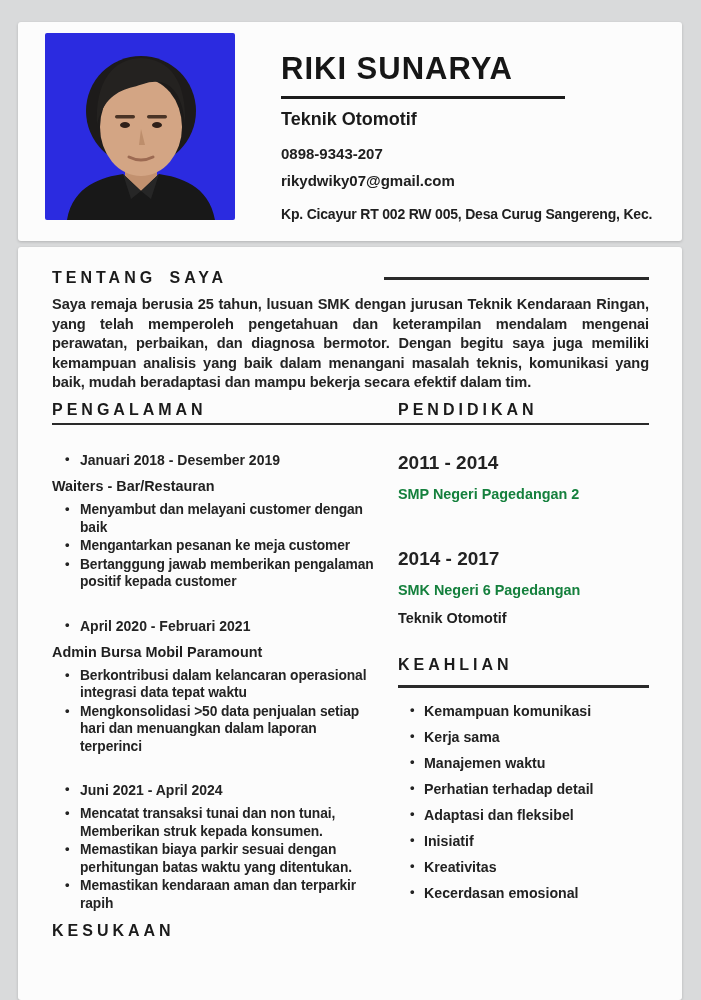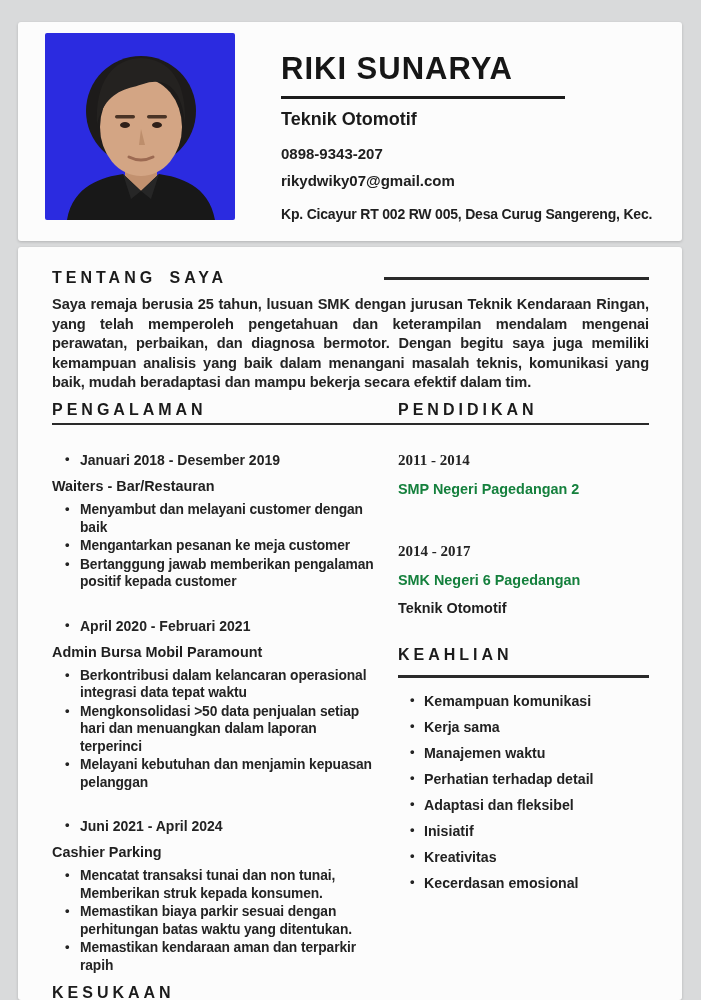--- a/index.html
+++ b/index.html
@@ -58,21 +58,21 @@
   }
   
   .job { margin-top:27px; }
   .job-period { font-size:14px; color:#232323; }
   .job-role { margin-top:10px; font-size:14.4px; color:#1f1f1f; }
   .duties { list-style:none; margin-top:7px; }
   .duties li { font-size:13.8px; line-height:17.5px; margin-top:1px; color:#242424; letter-spacing:-0.1px; }
   
   .edu { margin-top:27px; }
   .edu + .edu { margin-top:46px; }
-  .edu-period { font-size:15px; color:#232323;font-family:Liberation Serif, serif; }
+  .edu-period { font-size:19px; color:#232323; }
   .edu-name { margin-top:12px; font-size:14.4px; color:#15803d; }
   .edu-major { margin-top:12px; font-size:14.4px; color:#1f1f1f; }
   
   .skills-block { margin-top:30px; }
   .col-rule { height:2.5px; background:#2a2a2a; margin-top:11px; }
   .skills { list-style:none; margin-top:15px; }
   .skills li { font-size:14.2px; line-height:16px; margin-bottom:9.5px; color:#222; }
   .skills li.bullet { padding-left:26px;margin-top:10px; }
   .skills li.bullet::before { left:12px; }
   
@@ -149,27 +149,25 @@
           <li class="bullet">Bertanggung jawab memberikan pengalaman positif kepada customer</li>
         </ul>
       </div>
 
       <div class="job">
         <div class="job-period bullet">April 2020 - Februari 2021</div>
         <div class="job-role">Admin Bursa Mobil Paramount</div>
         <ul class="duties">
           <li class="bullet">Berkontribusi dalam kelancaran operasional integrasi data tepat waktu</li>
           <li class="bullet">Mengkonsolidasi &gt;50 data penjualan setiap hari dan menuangkan dalam laporan terperinci</li>
-          <li class="bullet">Melayani kebutuhan dan menjamin kepuasan pelanggan</li>
         </ul>
       </div>
 
       <div class="job">
         <div class="job-period bullet">Juni 2021 - April 2024</div>
-        <div class="job-role">Cashier Parking</div>
         <ul class="duties">
           <li class="bullet">Mencatat transaksi tunai dan non tunai, Memberikan struk kepada konsumen.</li>
           <li class="bullet">Memastikan biaya parkir sesuai dengan perhitungan batas waktu yang ditentukan.</li>
           <li class="bullet">Memastikan kendaraan aman dan terparkir rapih</li>
         </ul>
       </div>
 
     </div>
 
     <div class="right-col">

